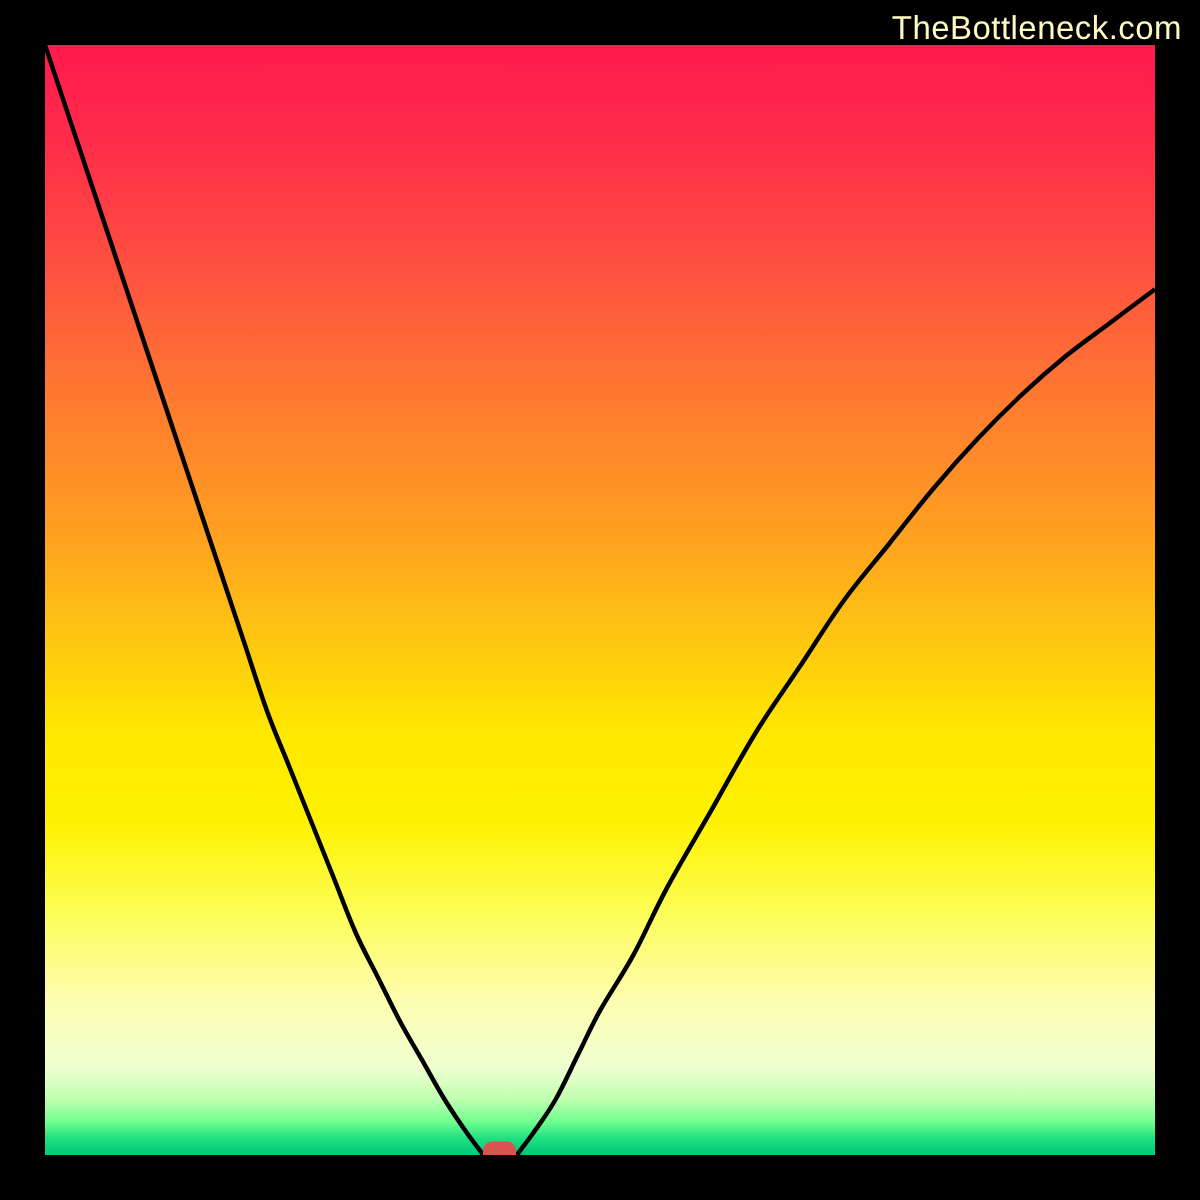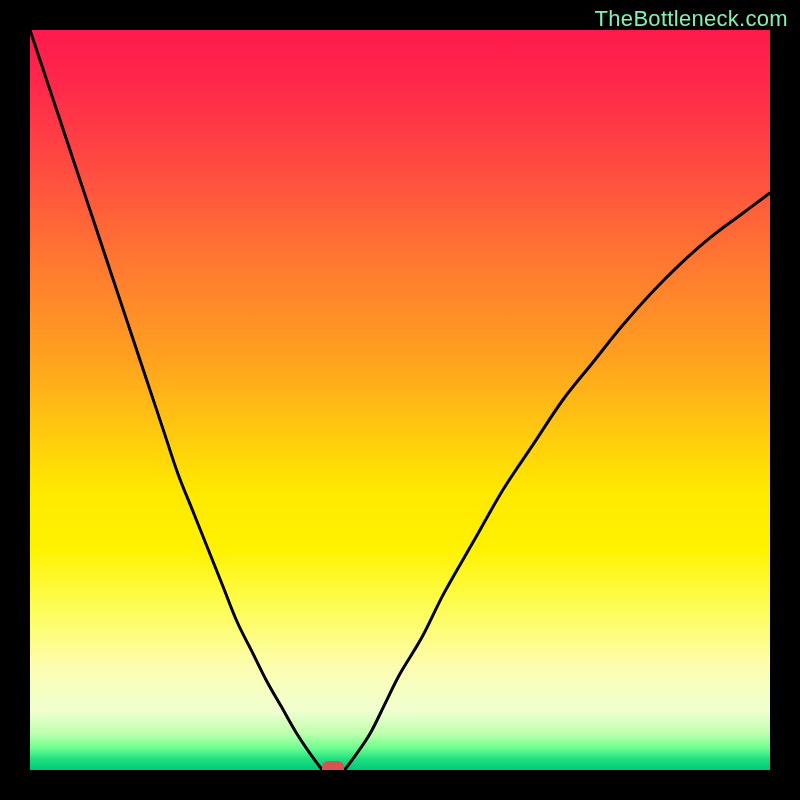--- a/index.html
+++ b/index.html
@@ -20,21 +20,21 @@
       #fdfdb0 86%,
       #f0ffd0 92%,
       #c0ffb0 95%,
       #70ff90 97%,
       #20e080 98.5%,
       #00c878 100%
     );
   }
   .curve-layer { position: absolute; top: 0; left: 0; width: 100%; height: 100%; }
   .marker { position: absolute; background: #d9534f; border-radius: 6px; }
-  .watermark { position: absolute; top: 6px; right: 12px; color: #86efac; font-size: 22px; font-weight: 500; letter-spacing: 0.3px; }
+  .watermark { position: absolute; top: 6px; right: 12px; color: #fef9c3; font-size: 22px; font-weight: 500; letter-spacing: 0.3px; }
 </style>
 </head>
 <body>
 
 <div class="frame">
   <div class="plot-area">
     <div class="gradient-bg"></div>
     <svg class="curve-layer" viewBox="0 0 740 740" preserveAspectRatio="none">
       <path id="left-path" fill="none" stroke="#000" stroke-width="3" d="M 0 0 C 2.664 7.992000000000016, 9.472000000000001 28.4160000000001, 14.8 44.40000000000009 C 20.128 60.384000000000086, 24.272000000000002 72.81599999999996, 29.6 88.79999999999995 C 34.928 104.78399999999995, 39.071999999999996 117.21600000000004, 44.4 133.20000000000005 C 49.728 149.18400000000005, 53.872 161.61600000000004, 59.2 177.60000000000002 C 64.528 193.584, 68.672 206.01600000000002, 74 222 C 79.328 237.98399999999998, 83.472 250.41599999999997, 88.8 266.4 C 94.128 282.38399999999996, 98.272 294.81600000000003, 103.60000000000001 310.8 C 108.92800000000001 326.784, 113.072 339.216, 118.4 355.2 C 123.72800000000001 371.18399999999997, 127.87199999999999 383.616, 133.2 399.59999999999997 C 138.528 415.58399999999995, 142.672 429.348, 148 444 C 153.328 458.652, 157.472 467.68, 162.8 481 C 168.12800000000001 494.32, 172.272 504.68, 177.6 518 C 182.928 531.32, 187.072 541.68, 192.4 555 C 197.728 568.32, 201.872 580.012, 207.20000000000002 592 C 212.52800000000002 603.988, 216.672 610.944, 222 621.6 C 227.328 632.2560000000001, 231.472 641.21, 236.8 651.2 C 242.12800000000001 661.19, 246.27200000000002 667.7760000000001, 251.60000000000002 677.1 C 256.928 686.424, 261.072 694.342, 266.4 703 C 271.72799999999995 711.658, 276.538 718.5400000000001, 281.2 725.2 C 285.86199999999997 731.86, 290.302 737.336, 292.3 740"></path>
       <path id="right-path" fill="none" stroke="#000" stroke-width="3" d="M 314.5 740 C 316.498 737.336, 320.938 731.86, 325.6 725.2 C 330.26200000000006 718.5400000000001, 335.07200000000006 712.3240000000001, 340.40000000000003 703 C 345.728 693.6759999999999, 349.872 684.056, 355.2 673.4 C 360.52799999999996 662.7439999999999, 363.34 655.788, 370 643.8 C 376.66 631.8119999999999, 384.208 621.452, 392.20000000000005 606.8 C 400.19200000000006 592.1479999999999, 405.076 579.716, 414.40000000000003 562.4 C 423.72400000000005 545.084, 433.344 529.248, 444 510.6 C 454.656 491.95200000000006, 462.944 476.11600000000004, 473.6 458.8 C 484.25600000000003 441.484, 492.54400000000004 430.38399999999996, 503.20000000000005 414.4 C 513.856 398.416, 522.144 384.652, 532.8 370 C 543.4559999999999 355.348, 551.7439999999999 346.31999999999994, 562.4 332.99999999999994 C 573.056 319.67999999999995, 581.3439999999999 308.654, 592 296 C 602.6560000000001 283.346, 610.944 274.022, 621.6 262.7 C 632.2560000000001 251.378, 640.544 243.08999999999995, 651.2 233.09999999999997 C 661.8560000000001 223.10999999999999, 670.1440000000001 215.85800000000003, 680.8000000000001 207.20000000000005 C 691.456 198.54200000000006, 699.744 192.99200000000002, 710.4 185 C 721.0559999999999 177.00799999999998, 734.672 166.79599999999996, 740 162.79999999999995"></path>

